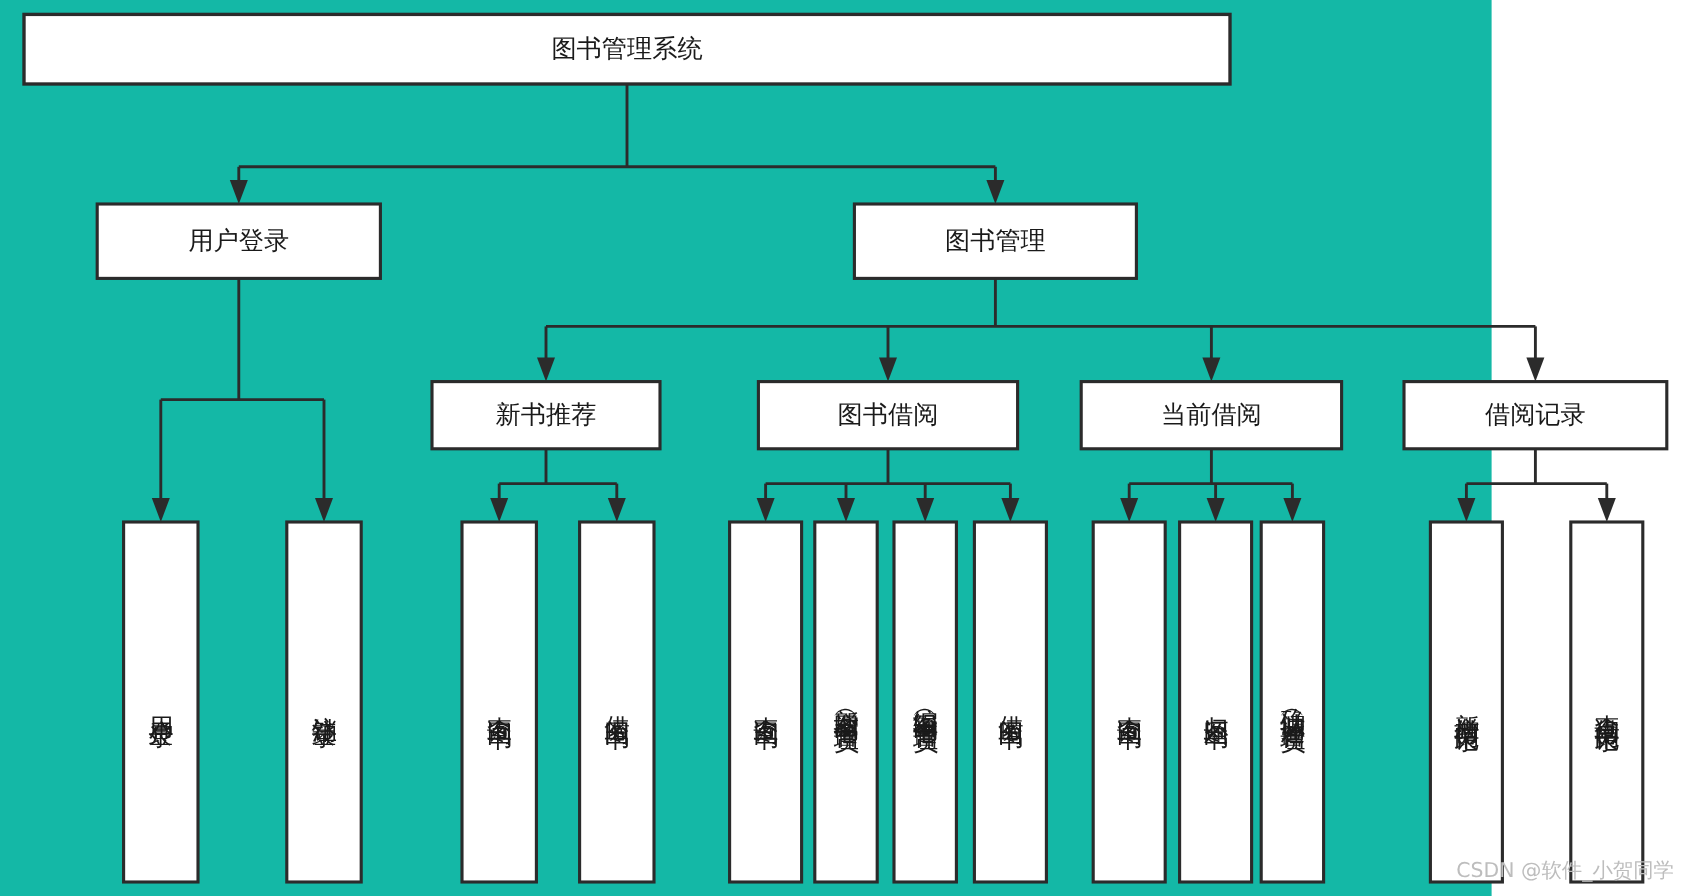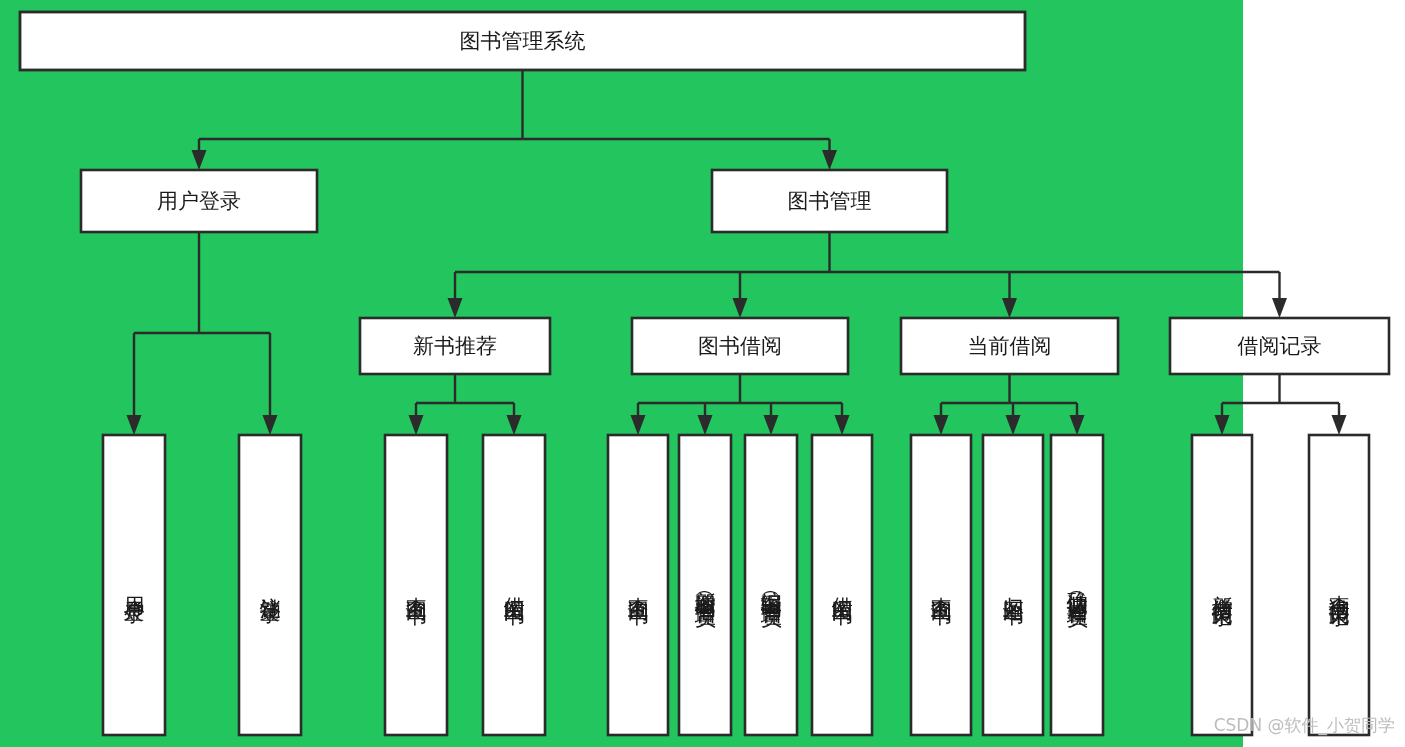--- a/index.html
+++ b/index.html
@@ -11,21 +11,21 @@
   body {
     width: 1405px;
     height: 747px;
     font-family: "DejaVu Sans", "Liberation Sans", sans-serif;
     overflow: hidden;
   }
   #diagram-root {
     position: relative;
     width: 1243px;
     height: 747px;
-    background: #22c55e;
+    background: #14b8a6;
   }
   svg#diagram-svg {
     position: absolute;
     left: 0;
     top: 0;
     width: 1405px;
     height: 747px;
     display: block;
   }
   .node-box {

